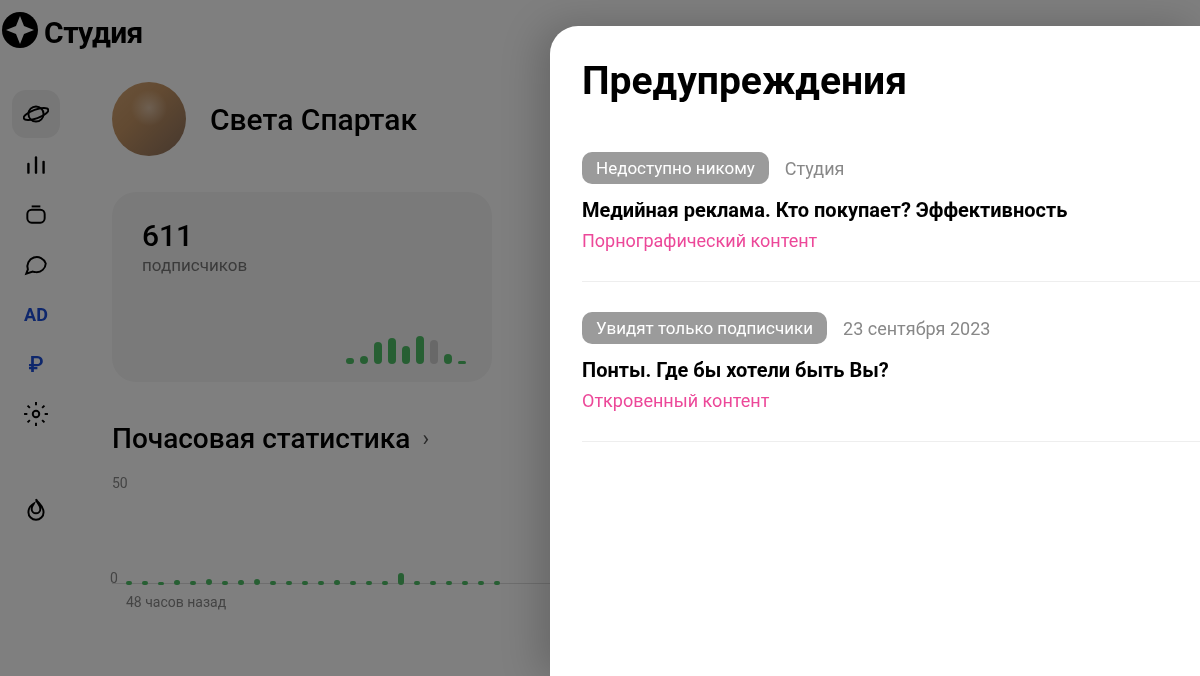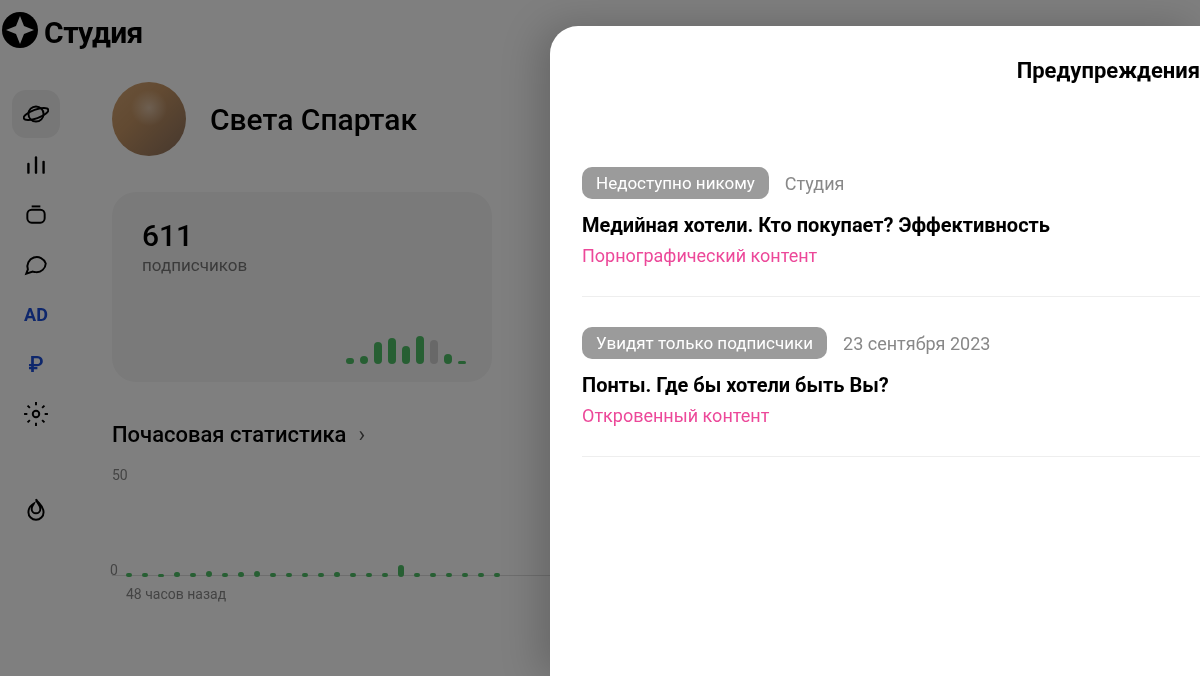--- a/index.html
+++ b/index.html
@@ -118,21 +118,21 @@
   left: 506px;
 }
 .stats-row { display:flex; gap:16px; position:relative;}
 .section-row {
   display: flex;
   align-items: center;
   gap: 12px;
   margin-top: 40px;
   cursor: pointer;
 }
-.section-title { font-size: 22px; font-weight: 500; }
+.section-title { font-size: 28px; font-weight: 500; }
 .chevron { font-size: 22px; color: #555; }
 .y-axis { font-size: 14px; color: #888; margin-top: 20px; }
 .axis-line { border-top: 1px solid #ddd; margin-top: 92px; position:relative;}
 .axis-label { font-size: 14px; color: #888; margin-top: 10px; margin-left: 14px;}
 .sparkline {
   display:flex; gap:10px; align-items:flex-end;
   position:absolute; bottom:-1px; left:14px; height:20px;
 }
 .spark { width:6px; background:#4fbf67; border-radius:3px; height:4px;}
 .overlay {
@@ -145,24 +145,23 @@
   top: 26px;
   right: 0;
   width: 650px;
   bottom: 0;
   background: #fff;
   border-top-left-radius: 28px;
   padding: 32px 0 0 32px;
   box-shadow: -10px 0 40px rgba(0,0,0,.2);
 }
 .panel-title {
-  font-size: 22px;
+  font-size: 39px;
   font-weight: 700;
-  margin-bottom: 84px;
-  text-align: right;
+  margin-bottom: 48px;
 }
 .warning-item {
   padding-right: 36px;
   padding-bottom: 30px;
   margin-bottom: 30px;
   border-bottom: 1px solid #eee;
 }
 .warning-row {
   display: flex;
   align-items: center;
@@ -307,21 +306,21 @@
 <div class="overlay"></div>
 
 <div class="panel">
   <div class="panel-title">Предупреждения</div>
 
   <div class="warning-item">
     <div class="warning-row">
       <span class="badge">Недоступно никому</span>
       <span class="warning-date">Студия</span>
     </div>
-    <div class="warning-title">Медийная хотели. Кто покупает? Эффективность</div>
+    <div class="warning-title">Медийная реклама. Кто покупает? Эффективность</div>
     <div class="warning-reason">Порнографический контент</div>
   </div>
 
   <div class="warning-item">
     <div class="warning-row">
       <span class="badge">Увидят только подписчики</span>
       <span class="warning-date">23 сентября 2023</span>
     </div>
     <div class="warning-title">Понты. Где бы хотели быть Вы?</div>
     <div class="warning-reason">Откровенный контент</div>

